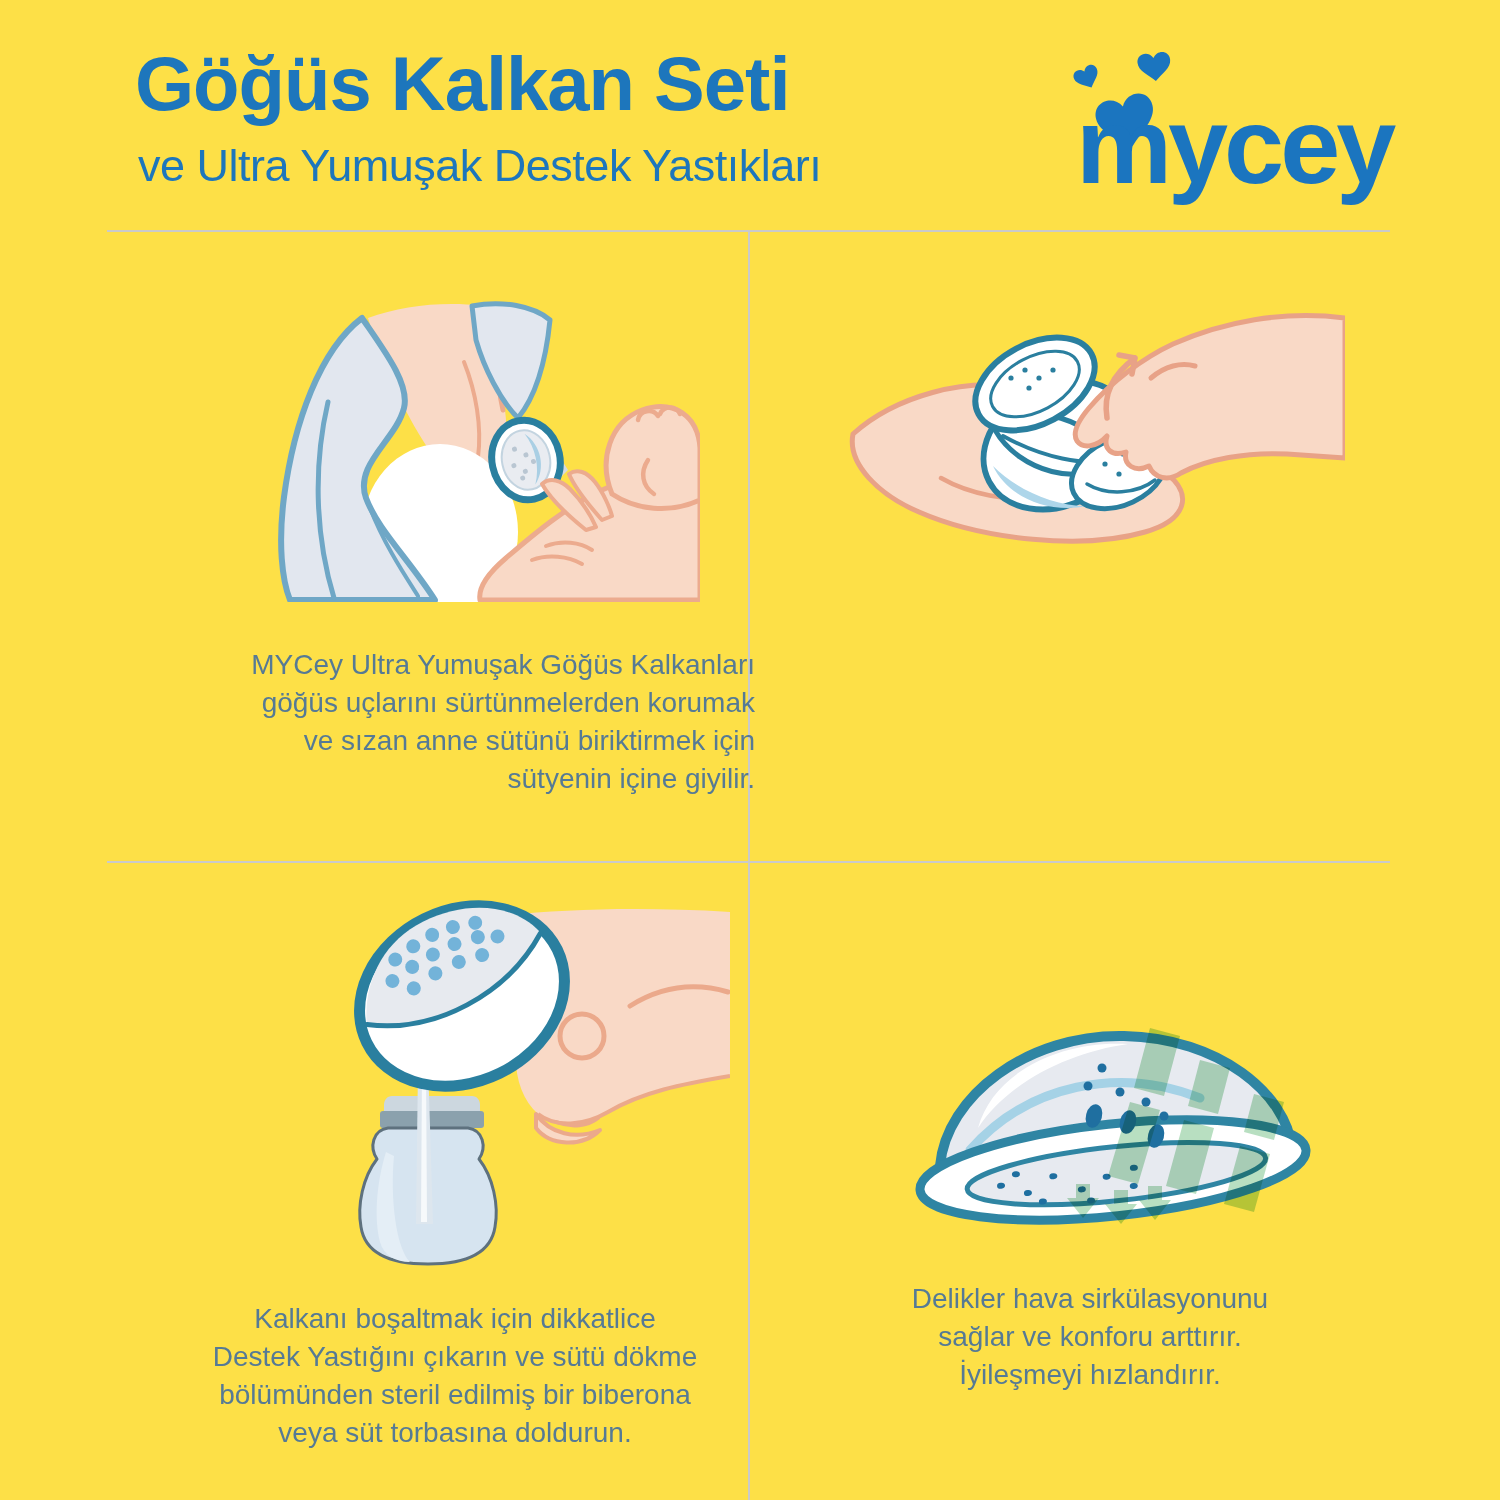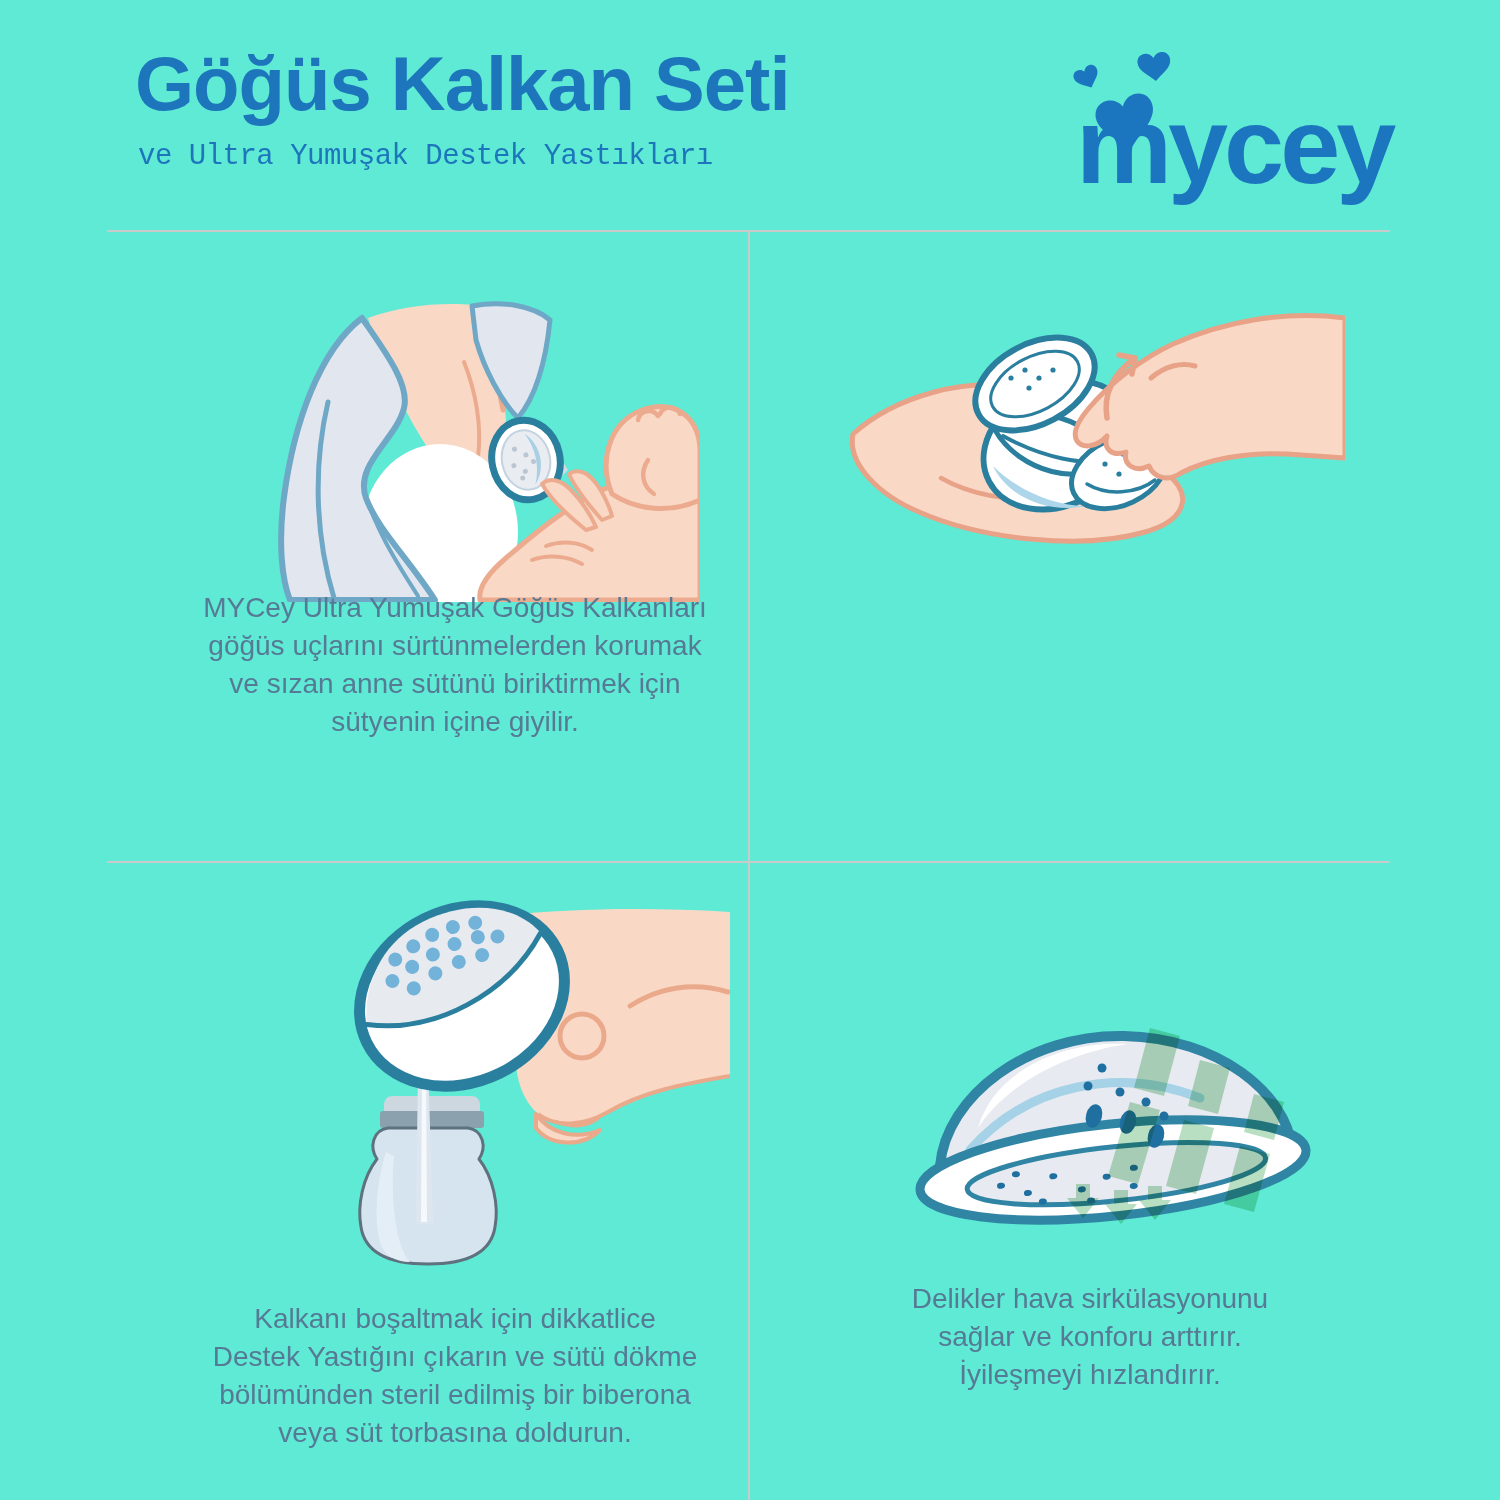--- a/index.html
+++ b/index.html
@@ -1,37 +1,37 @@
 <!DOCTYPE html>
 <html><head>
 <meta charset="utf-8">
 <style>
   html,body{margin:0;padding:0;background:#ffffff;}
   .canvas{
-    position:relative;width:1500px;height:1500px;background:#5eead4;overflow:hidden;
+    position:relative;width:1500px;height:1500px;background:#fde047;overflow:hidden;
     font-family:"Liberation Sans", sans-serif;
   }
   .page-title{
     position:absolute;left:135px;top:40px;margin:0;
     font-size:76px;font-weight:bold;letter-spacing:-1px;color:#1d76bc;
   }
   .page-subtitle{
     position:absolute;left:138px;top:140px;margin:0;
-    font-size:29px;font-weight:400;letter-spacing:-0.5px;color:#1d76bc;font-family:Liberation Mono, monospace;
+    font-size:45px;font-weight:400;letter-spacing:-0.5px;color:#1d76bc;
   }
   .logo{position:absolute;left:1030px;top:35px;}
   .divider{position:absolute;background:#cacaca;}
   .div-top{left:107px;top:230px;width:1283px;height:2px;}
   .div-h{left:107px;top:861px;width:1283px;height:2px;}
   .div-v{left:748px;top:230px;width:2px;height:1270px;}
   .caption{
     position:absolute;width:600px;margin:0;text-align:center;
     font-size:28px;line-height:38px;color:#567a95;white-space:pre-line;
   }
-  .cap-q1{left:155px;top:589px;}
+  .cap-q1{left:155px;top:646px;text-align:right;}
   .cap-q2{left:790px;top:600px;}
   .cap-q3{left:155px;top:1300px;text-align:center;}
   .cap-q4{left:790px;top:1280px;}
   .illu{position:absolute;}
   .illu-q1{left:250px;top:292px;}
   .illu-q2{left:845px;top:282px;}
   .illu-q3{left:330px;top:890px;}
   .illu-q4{left:888px;top:998px;}
 </style>
 </head>

